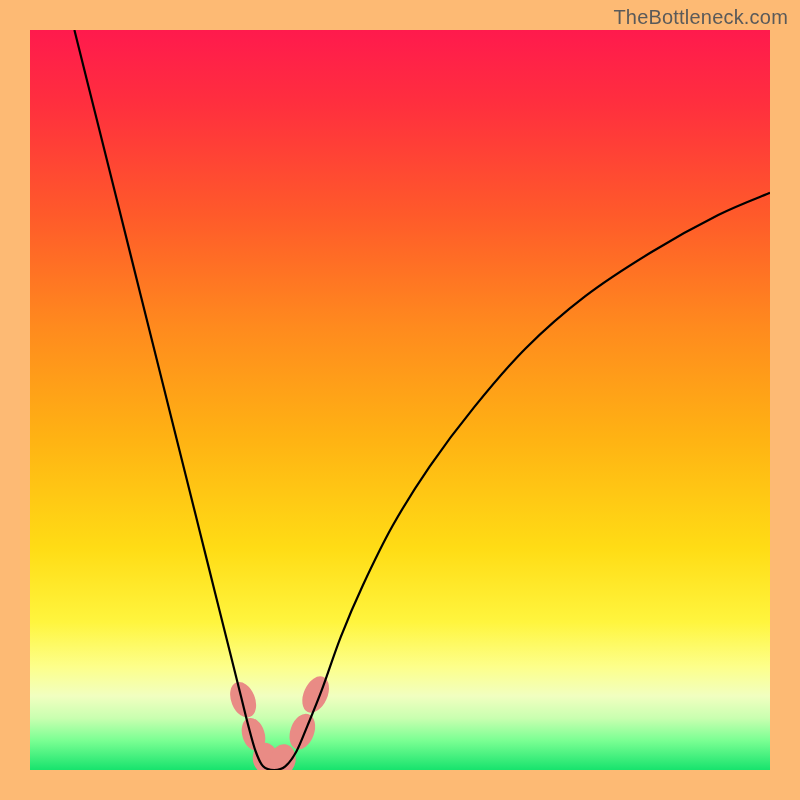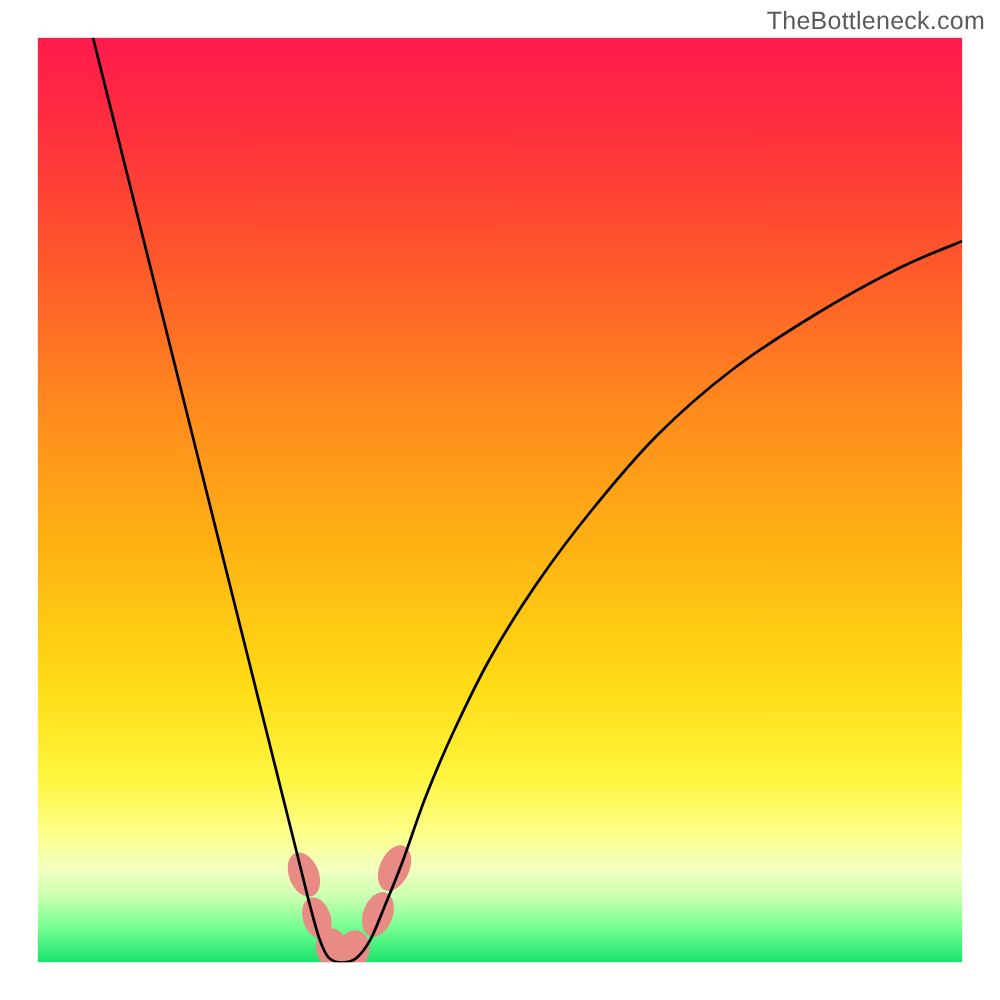--- a/index.html
+++ b/index.html
@@ -7,21 +7,21 @@
     padding: 0;
     width: 800px;
     height: 800px;
     overflow: hidden;
     background: #000;
     font-family: Arial, Helvetica, sans-serif;
   }
   .frame {
     position: absolute;
     inset: 0;
-    background: #ffffff;
+    background: #fdba74;
     text-decoration: underline;
   }
   .plot-area {
     position: absolute;
     left: 30px;
     top: 30px;
     width: 740px;
     height: 740px;
     overflow: hidden;
   }

